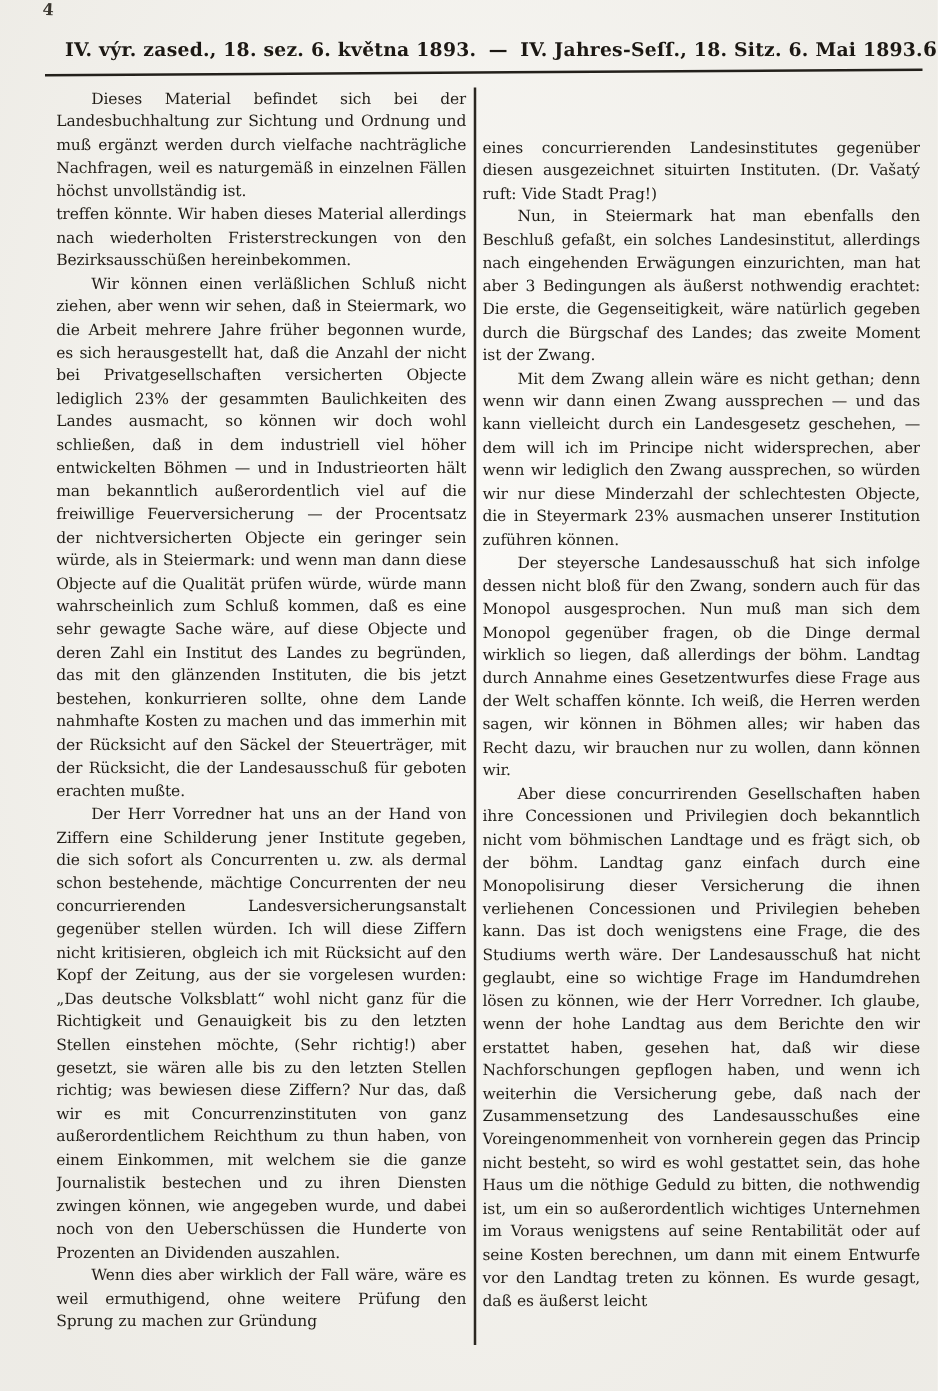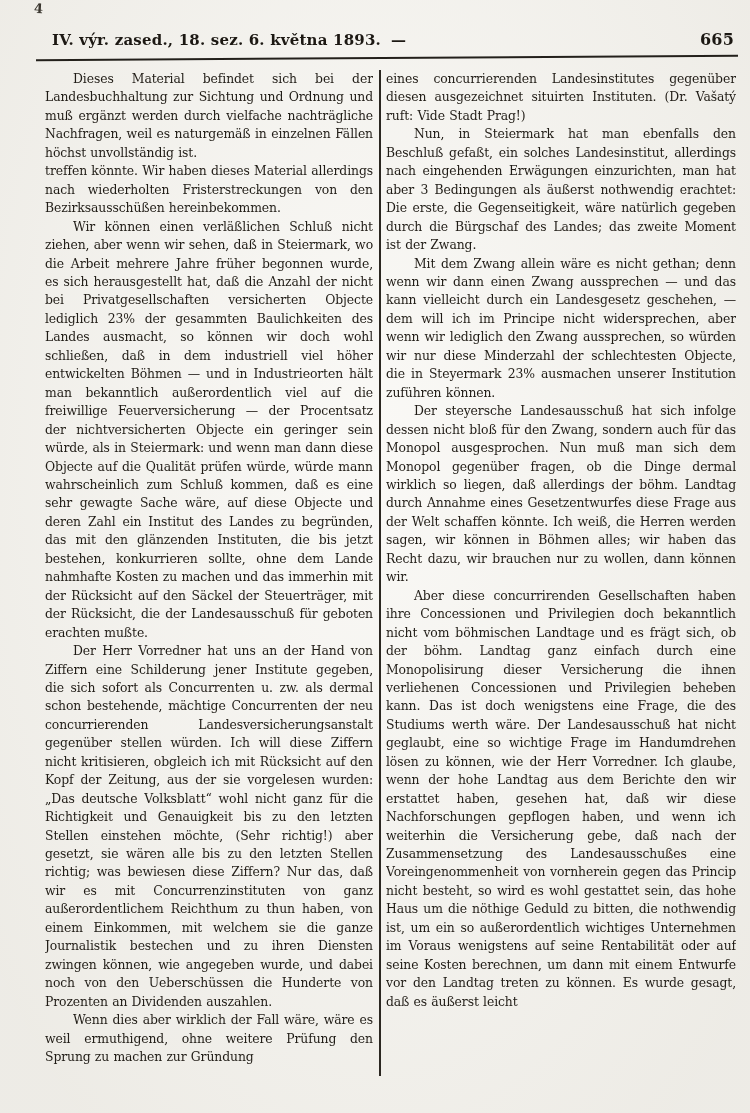--- a/index.html
+++ b/index.html
@@ -37,21 +37,21 @@
     position: absolute; top: 57px; left: 36px; width: 702px; height: 2px;
     background: #23201b;
     transform: rotate(-0.35deg);
   }
   .columns {
     position: absolute; top: 70px; left: 45px; right: 14px; bottom: 34px;
     display: flex;
   }
   .col { overflow: hidden; }
   .col.left  { width: 328px; }
-  .col.right { flex: 1; }
+  .col.right { flex: 1; margin-top: 39px; }
   .divider {
     width: 2px; background: #2b2721;
     margin: 0 5px 0 6px;
     height: 1006px;
   }
   .para {
     margin: 0;
     text-align: justify;
     font-size: 12.4px;
     line-height: 18.45px;
@@ -66,20 +66,21 @@
 </head>
 <body>
 
 <div class="page">
 
   <div class="ink-mark">4</div>
 
   <div class="header">
     <span>IV. výr. zased., 18. sez. 6. května 1893.</span>
     <span class="sep">—</span>
+    <span>IV. Jahres-Seſſ., 18. Sitz. 6. Mai 1893.</span>
     <span class="spacer"></span>
     <span class="pagenum">665</span>
   </div>
 
   <div class="header-rule"></div>
 
   <div class="columns">
     <section class="col left" id="col-left">
         <p class="para indent">Dieses Material befindet sich bei der Landesbuchhaltung zur Sichtung und Ordnung und muß ergänzt werden durch vielfache nachträgliche Nachfragen, weil es naturgemäß in einzelnen Fällen höchst unvollständig ist.</p>
         <p class="para">treffen könnte. Wir haben dieses Material allerdings nach wiederholten Fristerstreckungen von den Bezirksausschüßen hereinbekommen.</p>

